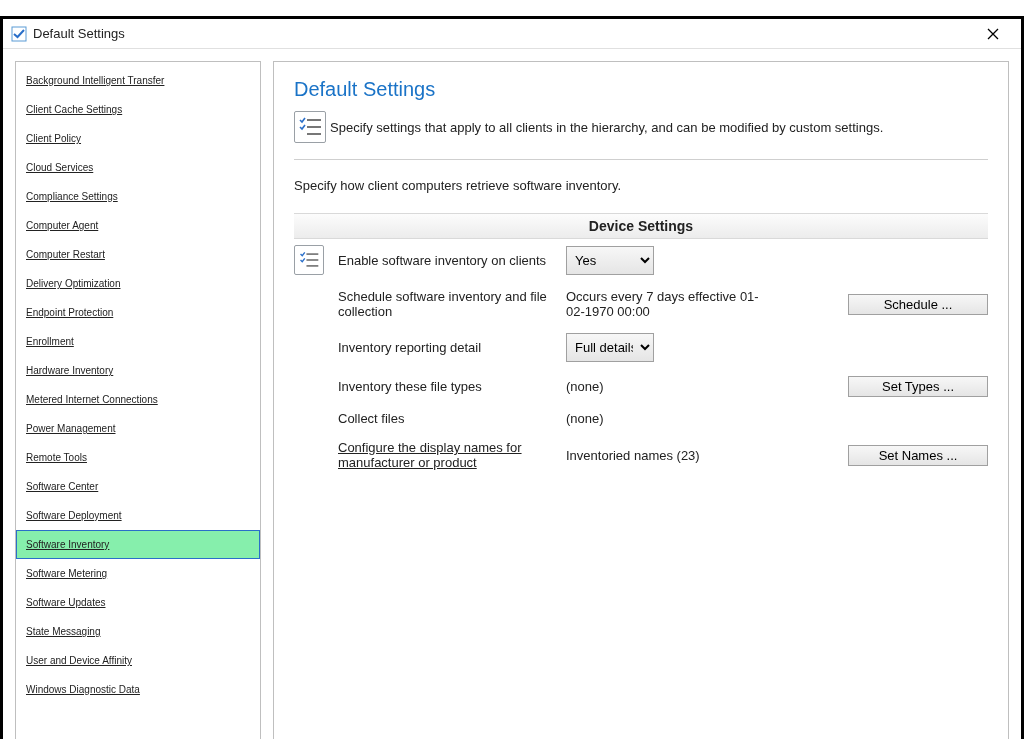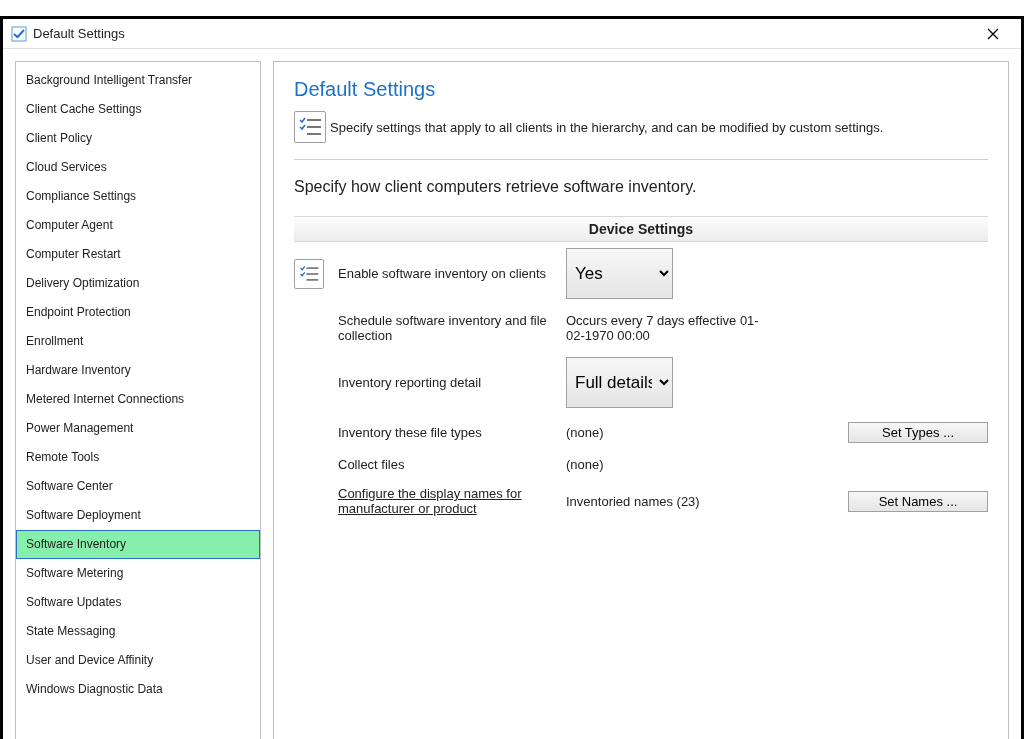--- a/index.html
+++ b/index.html
@@ -48,24 +48,25 @@
   }
   .sidebar {
     width: 246px;
     border: 1px solid #bfbfbf;
     background: #fff;
     overflow-y: auto;
     padding: 4px 0;
   }
   .sidebar-item {
     padding: 5px 10px;
-    font-size: 12px;
+    font-size: 10px;
     line-height: 19px;
     cursor: pointer;
     white-space: nowrap;
+    text-decoration: underline;
   }
   .sidebar-item.selected {
     outline: 1px solid #2a6fc9;
     outline-offset: -1px;
     background: #86efac;
   }
   .main {
     flex: 1;
     border: 1px solid #bfbfbf;
     padding: 16px 20px 20px 20px;
@@ -94,21 +95,21 @@
   .settings-icon.small {
     width: 30px; height: 30px;
   }
   .intro-text { font-size: 13px; }
   hr.sep {
     border: none;
     border-top: 1px solid #cfcfcf;
     margin: 6px 0 18px 0;
   }
   .section-intro {
-    font-size: 16px;
+    font-size: 13px;
     margin-bottom: 20px;
   }
   .section-header {
     background: linear-gradient(#fcfcfc, #ececec);
     border-top: 1px solid #d9d9d9;
     border-bottom: 1px solid #d9d9d9;
     padding: 4px 8px;
     font-weight: bold;
     font-size: 14px;
     margin-bottom: 6px;
@@ -121,25 +122,25 @@
     row-gap: 14px;
     align-items: center;
     font-size: 13px;
   }
   .settings-grid .iconcell { grid-column: 1; display:flex; align-items:flex-start; }
   .settings-grid .labelcell { grid-column: 2; }
   .settings-grid .valuecell { grid-column: 3; }
   .settings-grid .btncell { grid-column: 4; display:flex; justify-content:flex-end; }
   select.win {
     font-family: inherit;
-    font-size: 17px;
+    font-size: 13px;
     background: linear-gradient(#f7f7f7, #e5e5e5);
     border: 1px solid #a0a0a0;
-    padding: 14px 4px;
-    width: 107px;
+    padding: 5px 4px;
+    width: 88px;
   }
   button.win {
     font-family: inherit;
     font-size: 13px;
     background: linear-gradient(#f7f7f7, #e5e5e5);
     border: 1px solid #a0a0a0;
     padding: 2px 0;
     width: 140px;
     cursor: pointer;
   }
@@ -232,20 +233,23 @@
         <div class="valuecell" style="grid-row:1;">
           <select class="win">
             <option>Yes</option>
           </select>
         </div>
         <div class="btncell" style="grid-row:1;"></div>
 
         <div class="iconcell" style="grid-row:2;"></div>
         <div class="labelcell" style="grid-row:2;">Schedule software inventory and file collection</div>
         <div class="valuecell val-text" style="grid-row:2;">Occurs every 7 days effective 01-02-1970 00:00</div>
+        <div class="btncell" style="grid-row:2;">
+          <button class="win">Schedule ...</button>
+        </div>
 
         <div class="iconcell" style="grid-row:3;"></div>
         <div class="labelcell" style="grid-row:3;">Inventory reporting detail</div>
         <div class="valuecell" style="grid-row:3;">
           <select class="win">
             <option>Full details</option>
           </select>
         </div>
         <div class="btncell" style="grid-row:3;"></div>
 

